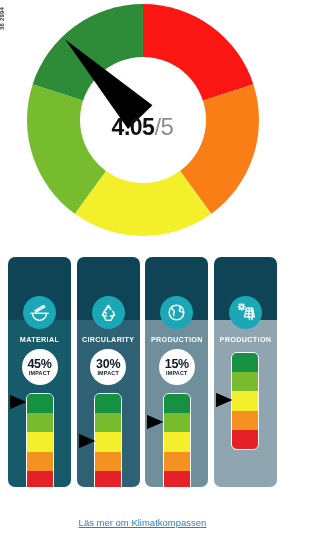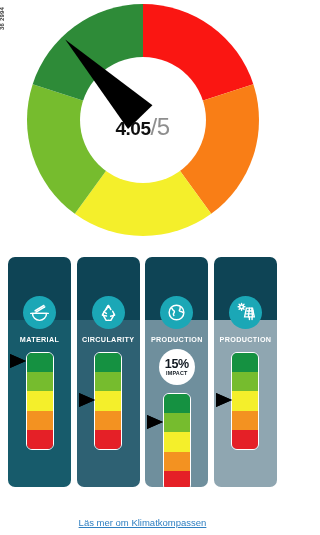--- a/index.html
+++ b/index.html
@@ -23,21 +23,21 @@
     position:absolute;left:0;top:4px;width:285px;height:240px;
   }
   .gauge-svg{display:block;margin:0 auto;}
   .center-text{
     position:absolute;left:0;right:0;top:111px;
     text-align:center;
     line-height:1;
     pointer-events:none;
   }
   .score-main{
-    font-size:19px;font-weight:bold;color:#111111;letter-spacing:-0.5px;
+    font-size:23px;font-weight:bold;color:#111111;letter-spacing:-0.5px;
   }
   .score-den{
     font-size:24px;font-weight:normal;color:#8e8e8e;letter-spacing:-0.5px;
   }
   
   .cards{
     position:absolute;left:8px;top:257px;
     width:269px;height:230px;
     display:flex;justify-content:space-between;
   }
@@ -153,20 +153,24 @@
       <div class="card-inner">
         <div class="icon-circle">
           <svg width="21" height="21" viewBox="0 0 24 24" fill="none" stroke="#ffffff" stroke-width="1.7" stroke-linecap="round">
             <path d="M4 13 h16 a8 8 0 0 1 -16 0 z" fill="none"></path>
             <path d="M2 13 h20"></path>
             <path d="M7 10 L17 4"></path>
             <path d="M8 11.6 L18 5.6"></path>
           </svg>
         </div>
         <div class="card-label">MATERIAL</div>
+        <div class="impact-badge">
+          <div class="impact-pct">45%</div>
+          <div class="impact-word">IMPACT</div>
+        </div>
         <div class="bar-area">
           <div class="bar">
             <span style="background: rgb(21, 145, 65);"></span>
             <span style="background: rgb(118, 188, 46);"></span>
             <span style="background: rgb(244, 239, 43);"></span>
             <span style="background: rgb(243, 146, 33);"></span>
             <span style="background: rgb(229, 32, 39);"></span>
           </div>
           <div class="arrow" style="top: 2px;"></div>
         </div>
@@ -180,20 +184,24 @@
           <svg width="21" height="21" viewBox="0 0 24 24" fill="none" stroke="#ffffff" stroke-width="1.7" stroke-linecap="round" stroke-linejoin="round">
             <path d="M12 4 L9.3 8.6 M12 4 L14.7 8.6"></path>
             <path d="M11.2 4.4 L7 11.5 l2.6 1.5"></path>
             <path d="M19 15 l-4.6 1.2 M19 15 l-2.2-4.4"></path>
             <path d="M18.6 14.2 l-3.9 6.8 h-3"></path>
             <path d="M5 15 l4.7 1.1 M5 15 l2.2-4.4"></path>
             <path d="M5.4 14.2 l3.9 6.8 h3.2"></path>
           </svg>
         </div>
         <div class="card-label">CIRCULARITY</div>
+        <div class="impact-badge">
+          <div class="impact-pct">30%</div>
+          <div class="impact-word">IMPACT</div>
+        </div>
         <div class="bar-area">
           <div class="bar">
             <span style="background: rgb(21, 145, 65);"></span>
             <span style="background: rgb(118, 188, 46);"></span>
             <span style="background: rgb(244, 239, 43);"></span>
             <span style="background: rgb(243, 146, 33);"></span>
             <span style="background: rgb(229, 32, 39);"></span>
           </div>
           <div class="arrow" style="top: 41px;"></div>
         </div>

